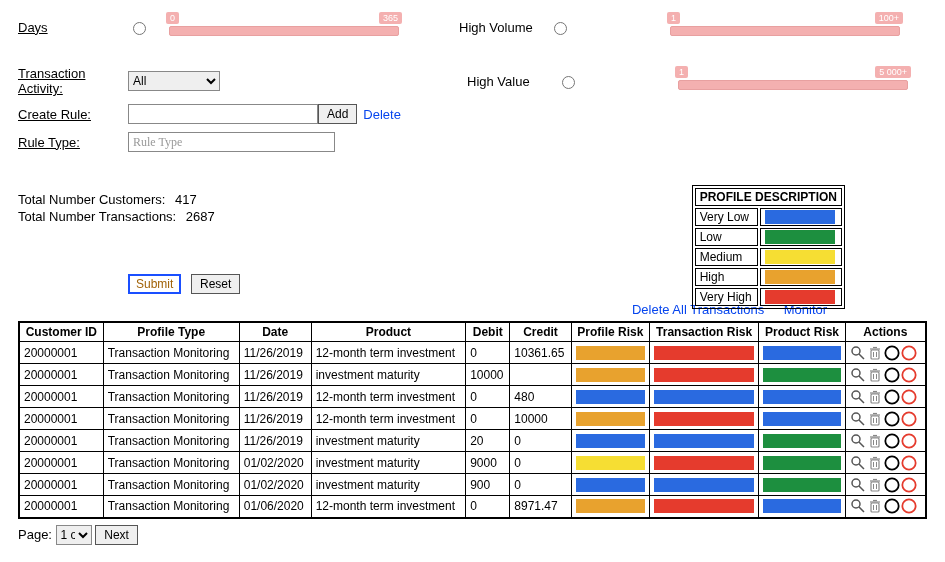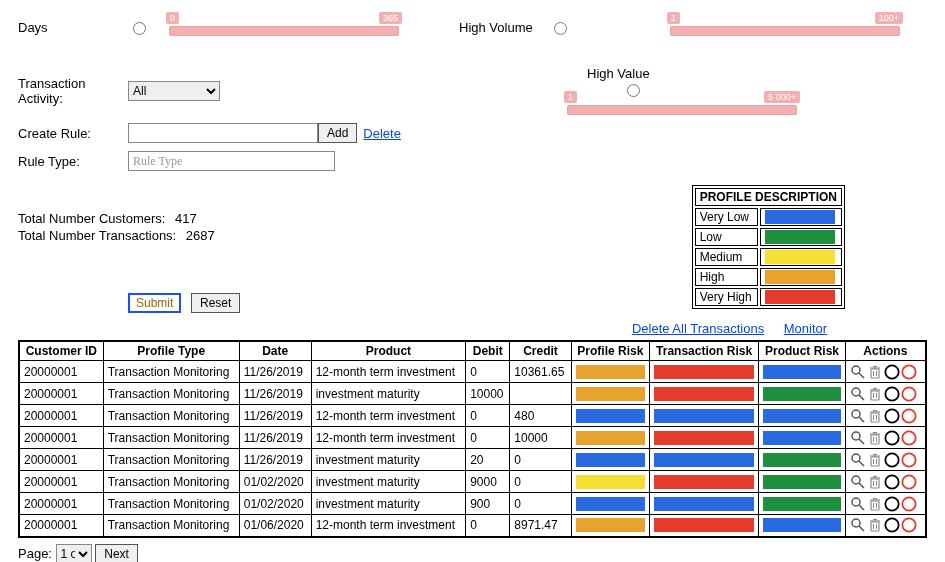--- a/index.html
+++ b/index.html
@@ -6,21 +6,21 @@
   body {
     font-family: Arial, Helvetica, sans-serif;
     font-size: 13px;
     margin: 0;
     padding: 18px;
     background: #fff;
     color: #000;
     width: 945px;
   }
   .row { display:flex; align-items:center; margin-bottom:8px; }
-  .label { width:110px; }
+  .label { width:110px;text-decoration:underline; }
   .col2 { margin-left:300px; display:flex; align-items:center; }
   .col2 .label2 { width:90px; }
   .slider-wrap {
     position: relative;
     width: 230px;
     height: 18px;
     margin-left: 20px;
   }
   .slider-track {
     position:absolute;
@@ -51,21 +51,21 @@
   }
   input::placeholder { color:#999; }
   select { border:1px solid #888; height:20px; }
   button {
     border:1px solid #555;
     background:#efefef;
     padding:1px 8px;
     height:20px;
     cursor:pointer;
   }
-  .link { color:#0645ee; text-decoration:underline; cursor:pointer; }
+  .link { color:#0645ee; cursor:pointer; }
   .submit-btn { border:2px solid #1a4fff; color:#a16207; background:#fff; padding:1px 6px; }
   .totals { margin-top:40px; }
   .totals div { margin-bottom:2px; }
   .totals span.val { margin-left:6px; }
   .profile-legend {
     position:absolute;
     right:100px;
     top:185px;
     border:1px solid #000;
   }
@@ -131,21 +131,21 @@
       <div class="slider-badge" style="right:-3px;">100+</div>
     </div>
   </div>
 </div>
 
 <div class="row" style="margin-top:30px;">
   <span class="label">Transaction Activity:</span>
   <select style="width:92px;">
     <option>All</option>
   </select>
-  <div class="col2" style="margin-left:247px;flex-direction:column;">
+  <div class="col2" style="margin-left:247px;">
     <span class="label2">High Value</span>
     <input type="radio" style="">
     <div class="slider-wrap" style="margin-left:100px;">
       <div class="slider-track"></div>
       <div class="slider-badge" style="left:-3px;">1</div>
       <div class="slider-badge" style="right:-3px;">5 000+</div>
     </div>
   </div>
 </div>
 

